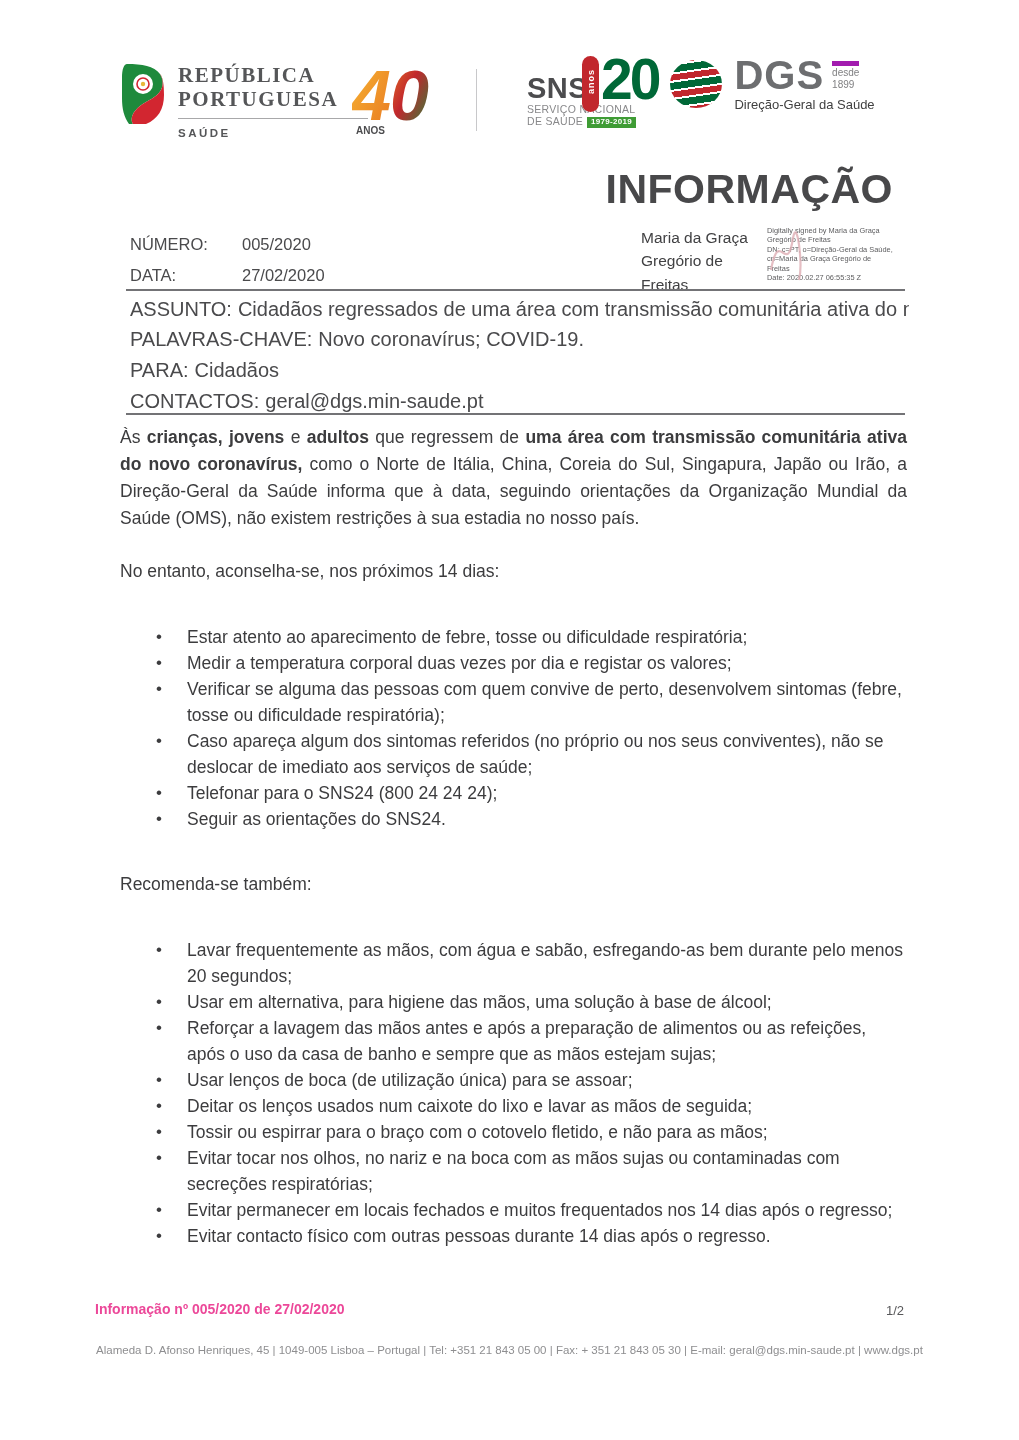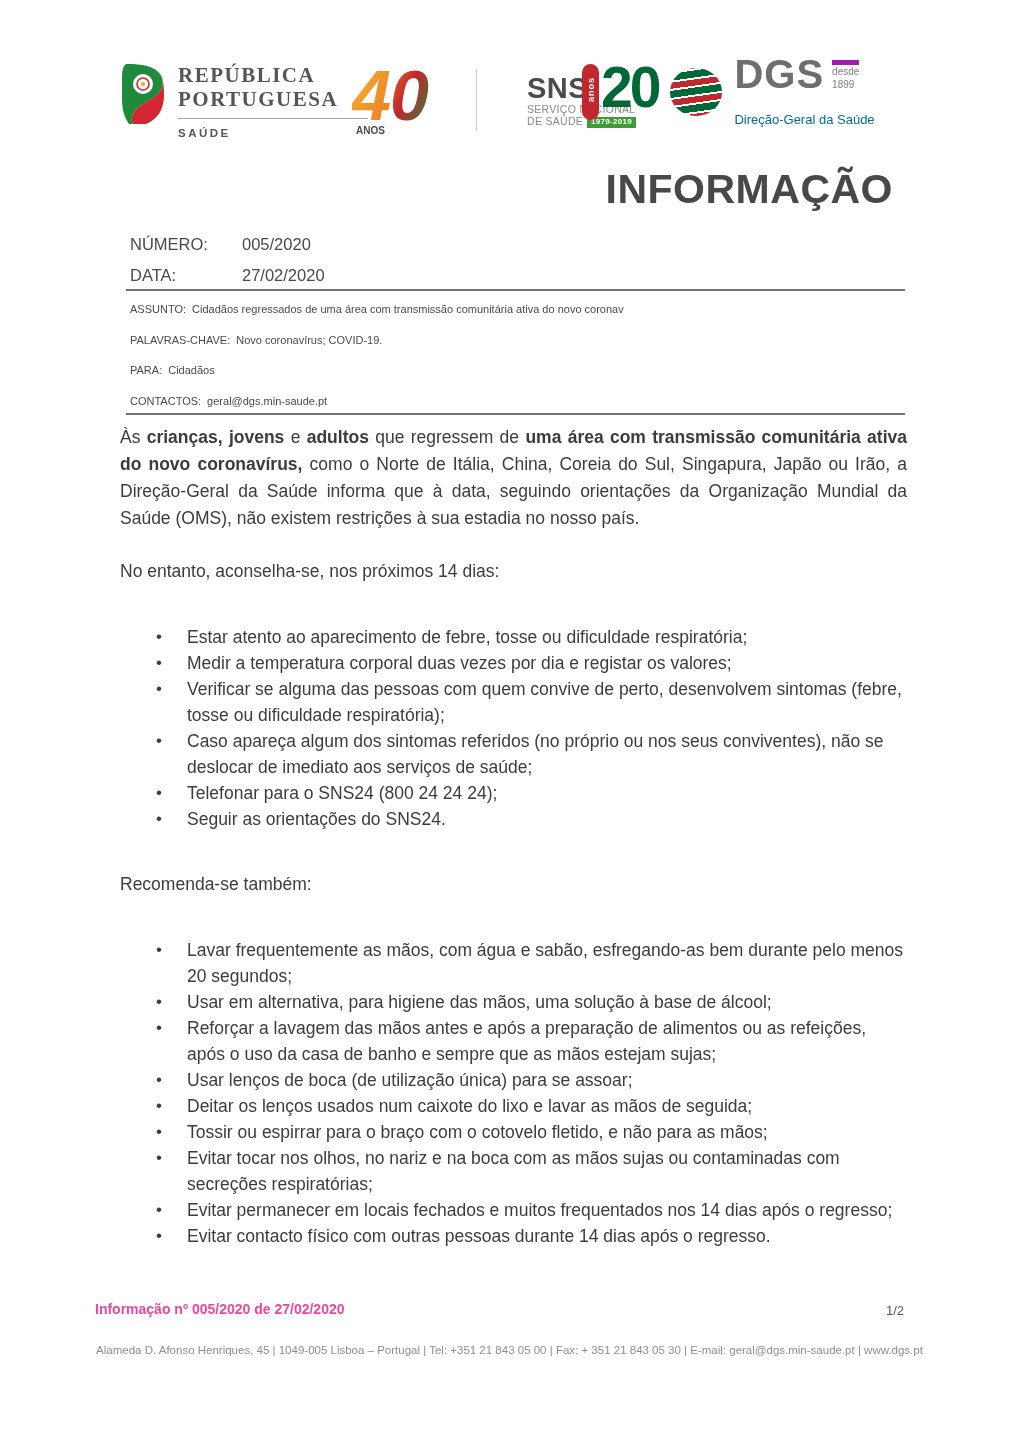--- a/index.html
+++ b/index.html
@@ -30,37 +30,37 @@
   .dgs-one .anos-vert{position:absolute;left:4px;top:13px;color:#ffffff;font-size:9px;
     font-weight:bold;letter-spacing:1px;writing-mode:vertical-rl;transform:rotate(180deg);}
   .dgs-20{font-size:57px;font-weight:bold;color:#006837;letter-spacing:-3px;line-height:0.82;}
   .dgs-globe{width:52px;height:48px;border-radius:50%;margin:0 2px;
     background:repeating-linear-gradient(-8deg,#c1272d 0 6px,#ffffff 6px 8px,#006837 8px 15px,#ffffff 15px 17px);}
   .dgs-right{display:flex;flex-direction:column;}
   .dgs-name-row{display:flex;align-items:flex-start;gap:8px;}
   .dgs-name{font-size:40px;font-weight:bold;color:#6d6e70;line-height:0.9;letter-spacing:1px;}
   .dgs-desde{border-top:5px solid #a21caf;font-size:10px;color:#808082;line-height:1.25;
     margin-top:4px;padding-top:1px;}
-  .dgs-sub{font-size:13px;color:#0369a1;margin-top:20px;}
+  .dgs-sub{font-size:13px;color:#404040;margin-top:4px;}
   
   .doc-title{position:absolute;right:126px;top:166px;font-size:41px;font-weight:800;
     color:#48484a;letter-spacing:0.5px;}
   
   .meta-block{position:absolute;left:130px;top:229px;font-size:16.5px;color:#4a4a4c;}
   .meta-row{display:flex;height:31px;align-items:center;}
   .meta-label{width:112px;}
   .signature{position:absolute;left:641px;top:226px;display:flex;gap:8px;}
   .sig-name{font-size:15.5px;color:#414143;line-height:1.5;width:118px;}
   .sig-details{position:relative;font-size:7.4px;line-height:9.4px;color:#5c5c5e;
     width:128px;white-space:pre-line;}
   .sig-scribble{position:absolute;left:-14px;top:-6px;pointer-events:none;}
   .rule{position:absolute;left:126px;width:779px;height:2px;background:#737376;}
   .rule-1{top:289px;}
   .rule-2{top:413px;}
-  .meta2-block{position:absolute;left:130px;top:294px;font-size:11px;color:#4a4a4c;width:779px;text-align:center;}
+  .meta2-block{position:absolute;left:130px;top:294px;font-size:20px;color:#4a4a4c;width:779px;text-align:center;}
   .meta2-row{height:30.6px;display:flex;align-items:center;white-space:nowrap;overflow:hidden;}
   .meta2-label{margin-right:6px;}
   
   .body{position:absolute;left:120px;top:424px;width:787px;font-size:17.5px;
     line-height:27px;color:#3c3c3e;}
   .p-justify{text-align:justify;margin:0;}
   .p-intro{margin:26px 0 0 0;}
   ul.doc-list{margin:39px 0 0 0;padding:0 0 0 67px;list-style:none;line-height:26px;}
   ul.doc-list li{position:relative;}
   ul.doc-list li::before{content:"\2022";position:absolute;left:-31px;font-size:17px;}
@@ -153,20 +153,30 @@
     <div class="meta-row">
       <span class="meta-label">NÚMERO:</span>
       <span>005/2020</span>
     </div>
     <div class="meta-row">
       <span class="meta-label">DATA:</span>
       <span>27/02/2020</span>
     </div>
   </div>
 
+  <div class="signature">
+    <span class="sig-name">Maria da Graça Gregório de Freitas</span>
+    <span class="sig-details"><svg class="sig-scribble" width="150" height="64" viewBox="0 0 150 64">
+        <path d="M18 50 C 26 6, 34 58, 40 18 C 44 -4, 50 44, 46 60" fill="none" stroke="#dfaeb4" stroke-width="2.2" opacity="0.8"></path>
+      </svg>Digitally signed by Maria da Graça
+Gregório de Freitas
+DN: c=PT, o=Direção-Geral da Saúde,
+cn=Maria da Graça Gregório de Freitas
+Date: 2020.02.27 06:55:35 Z</span>
+  </div>
 
   <div class="rule rule-1"></div>
 
   <div class="meta2-block">
     <div class="meta2-row">
       <span class="meta2-label">ASSUNTO:</span>
       <span>Cidadãos regressados de uma área com transmissão comunitária ativa do novo coronav</span>
     </div>
     <div class="meta2-row">
       <span class="meta2-label">PALAVRAS-CHAVE:</span>

